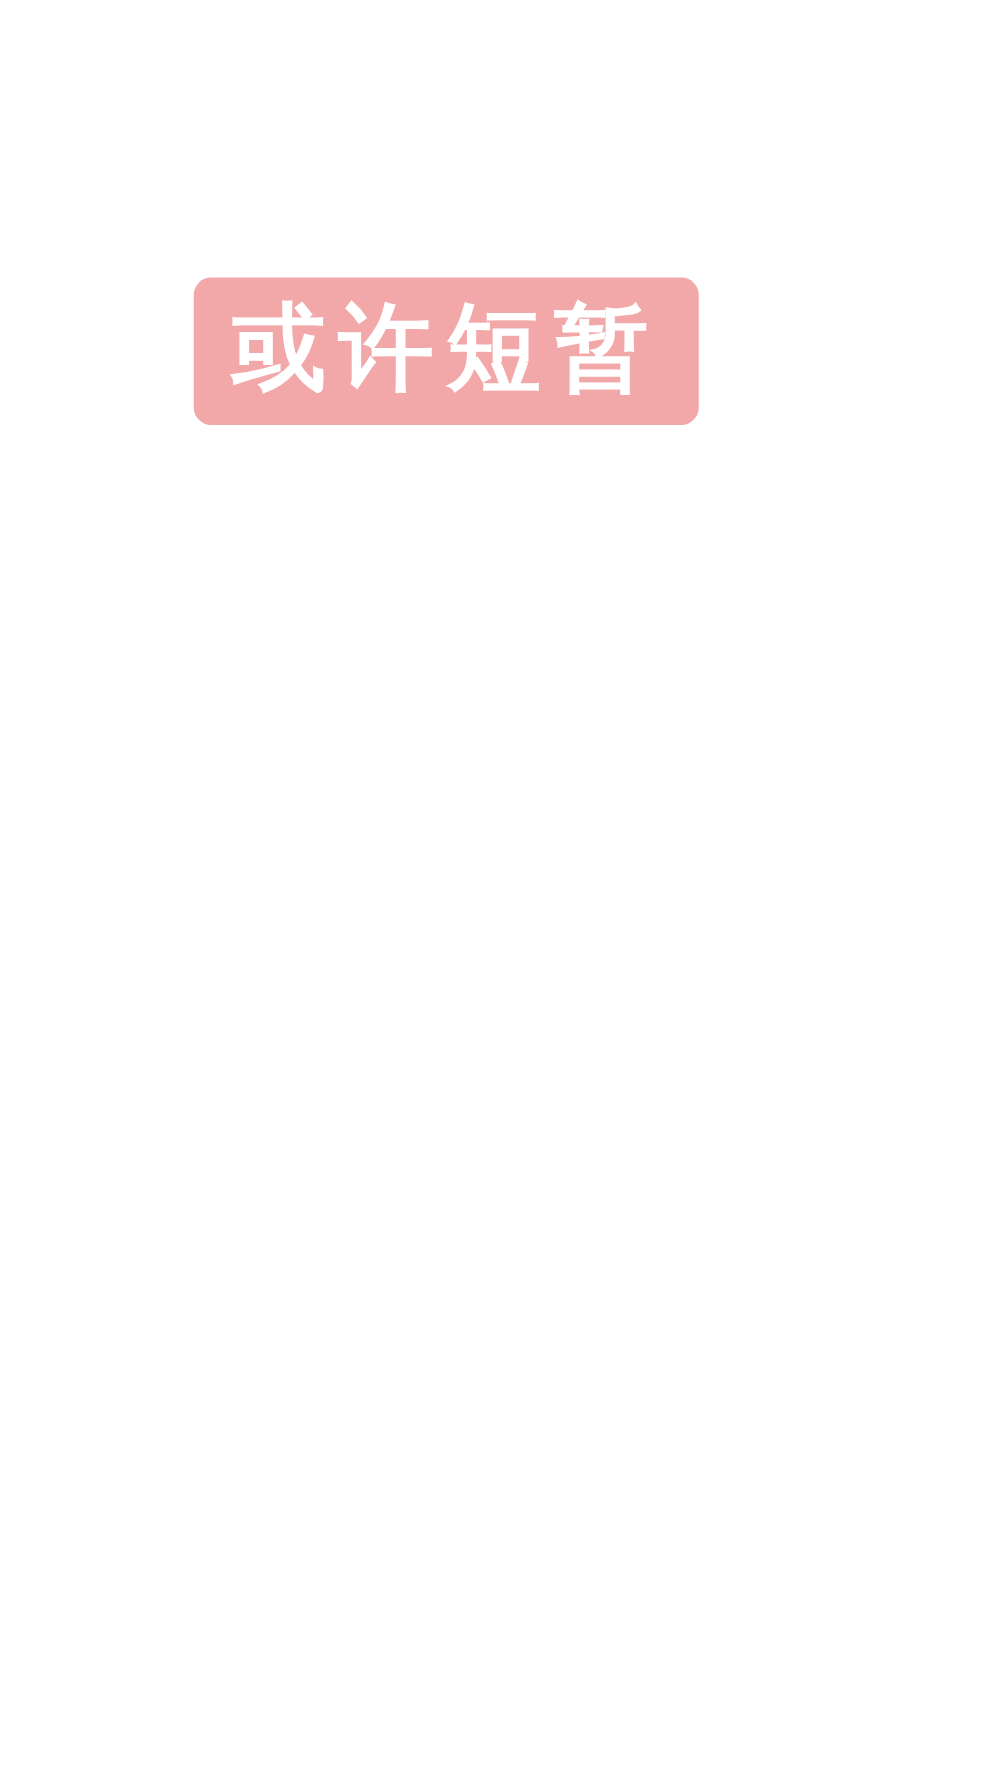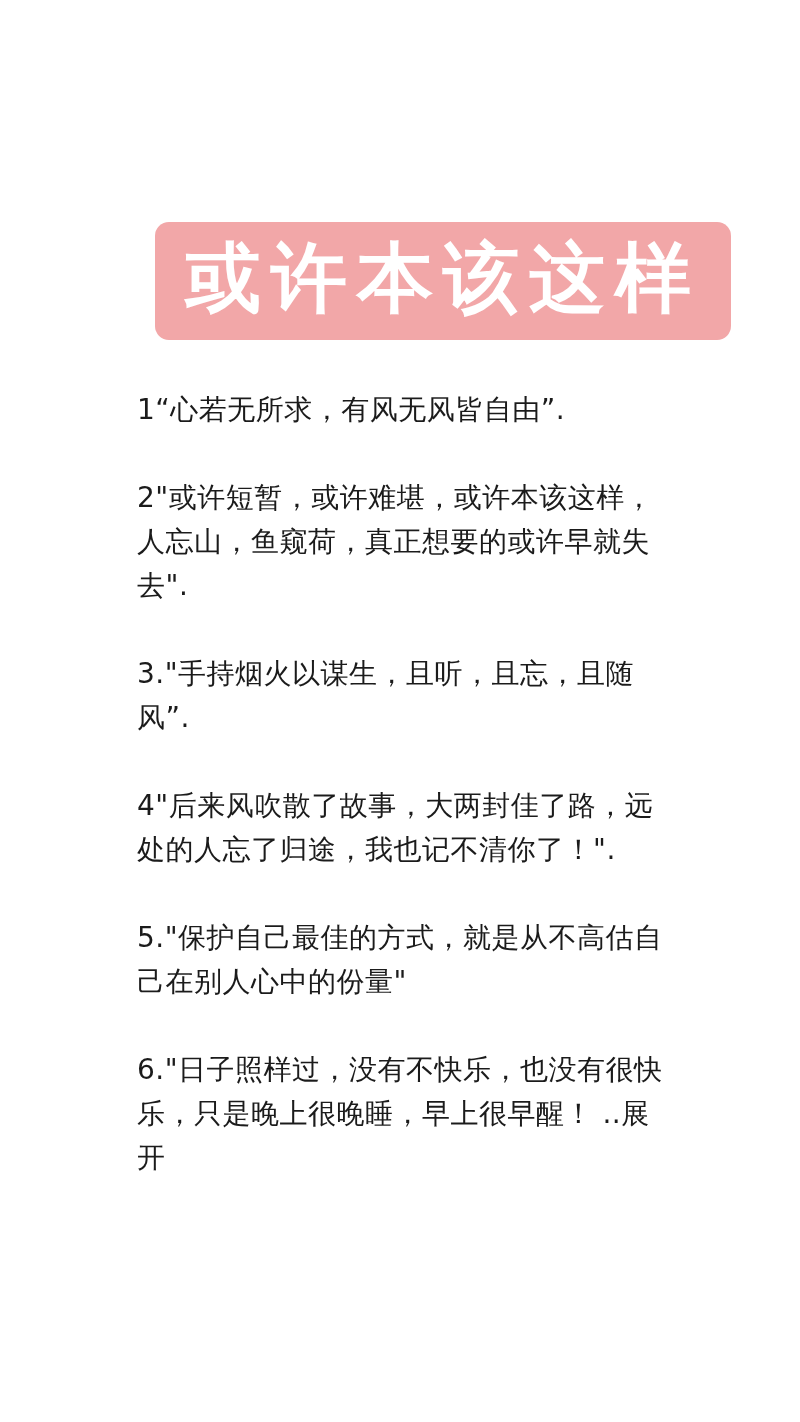--- a/index.html
+++ b/index.html
@@ -56,25 +56,17 @@
   .line:last-child {
     margin-bottom: 0;
   }
 </style>
 </head>
 <body>
 
 <div class="page">
 
   <div class="title-wrap">
-    <div class="title-badge">或许本该这样</div>
+    <div class="title-badge">或许短暂</div>
   </div>
 
-  <div class="content">
-    <p class="line">1“心若无所求，有风无风皆自由”.</p>
-    <p class="line">2"或许短暂，或许难堪，或许本该这样，人忘山，鱼窥荷，真正想要的或许早就失去".</p>
-    <p class="line">3."手持烟火以谋生，且听，且忘，且随风”.</p>
-    <p class="line">4"后来风吹散了故事，大两封佳了路，远处的人忘了归途，我也记不清你了！".</p>
-    <p class="line">5."保护自己最佳的方式，就是从不高估自己在别人心中的份量"</p>
-    <p class="line">6."日子照样过，没有不快乐，也没有很快乐，只是晚上很晚睡，早上很早醒！ ..展开</p>
-  </div>
 
 </div>
 
 </body></html>

